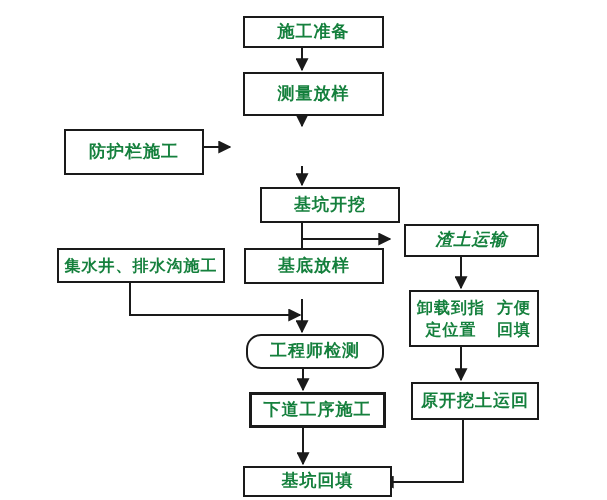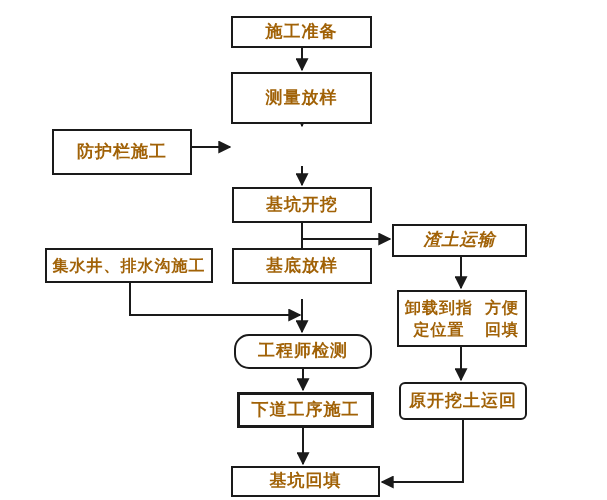--- a/index.html
+++ b/index.html
@@ -22,39 +22,40 @@
   .node {
     position: absolute;
     box-sizing: border-box;
     border: 2px solid #1a1a1a;
     background: #ffffff;
     display: flex;
     align-items: center;
     justify-content: center;
     font-size: 17px;
     font-weight: bold;
-    color: #a16207;
+    color: #15803d;
     letter-spacing: 1px;
     text-align: center;
     line-height: 1.35;
+    margin-left: 12px;
   }
   .node.thick { border-width: 3px; }
   
   .n-prep       { left: 231px; top: 16px;  width: 141px; height: 32px; }
-  .n-survey     { left: 231px; top: 72px;  width: 141px; height: 52px; text-align: right; }
+  .n-survey     { left: 231px; top: 72px;  width: 141px; height: 44px; text-align: right; }
   .n-fence      { left: 52px;  top: 129px; width: 140px; height: 46px; }
   .n-drainage   { left: 232px; top: 128px; width: 140px; height: 38px; }
-  .n-excavate   { left: 232px; top: 187px; width: 140px; height: 36px; text-align: center; }
+  .n-excavate   { left: 248px; top: 187px; width: 140px; height: 36px; text-align: center; }
   .n-muck       { left: 392px; top: 224px; width: 135px; height: 33px; font-style: italic; }
   .n-sump       { left: 45px;  top: 248px; width: 168px; height: 35px; font-size: 16px; }
   .n-baselayout { left: 232px; top: 248px; width: 140px; height: 36px; }
   .n-unload     { left: 397px; top: 290px; width: 130px; height: 57px; font-size: 16px; flex-direction: row; }
   .n-engineer   { left: 234px; top: 334px; width: 138px; height: 35px; border-radius: 15px; }
   .n-next       { left: 237px; top: 392px; width: 137px; height: 36px; }
-  .n-return     { left: 399px; top: 382px; width: 128px; height: 38px; border-radius: 6px; }
+  .n-return     { left: 399px; top: 382px; width: 128px; height: 38px; }
   .n-backfill   { left: 231px; top: 466px; width: 149px; height: 31px; }
 </style>
 </head>
 <body>
 
 <div class="canvas">
 
   <svg class="edges" viewBox="0 0 607 500" xmlns="http://www.w3.org/2000/svg">
     <defs>
       <marker id="arrow" viewBox="0 0 10 10" refX="9" refY="5" markerWidth="6.5" markerHeight="6.5" orient="auto-start-reverse">

